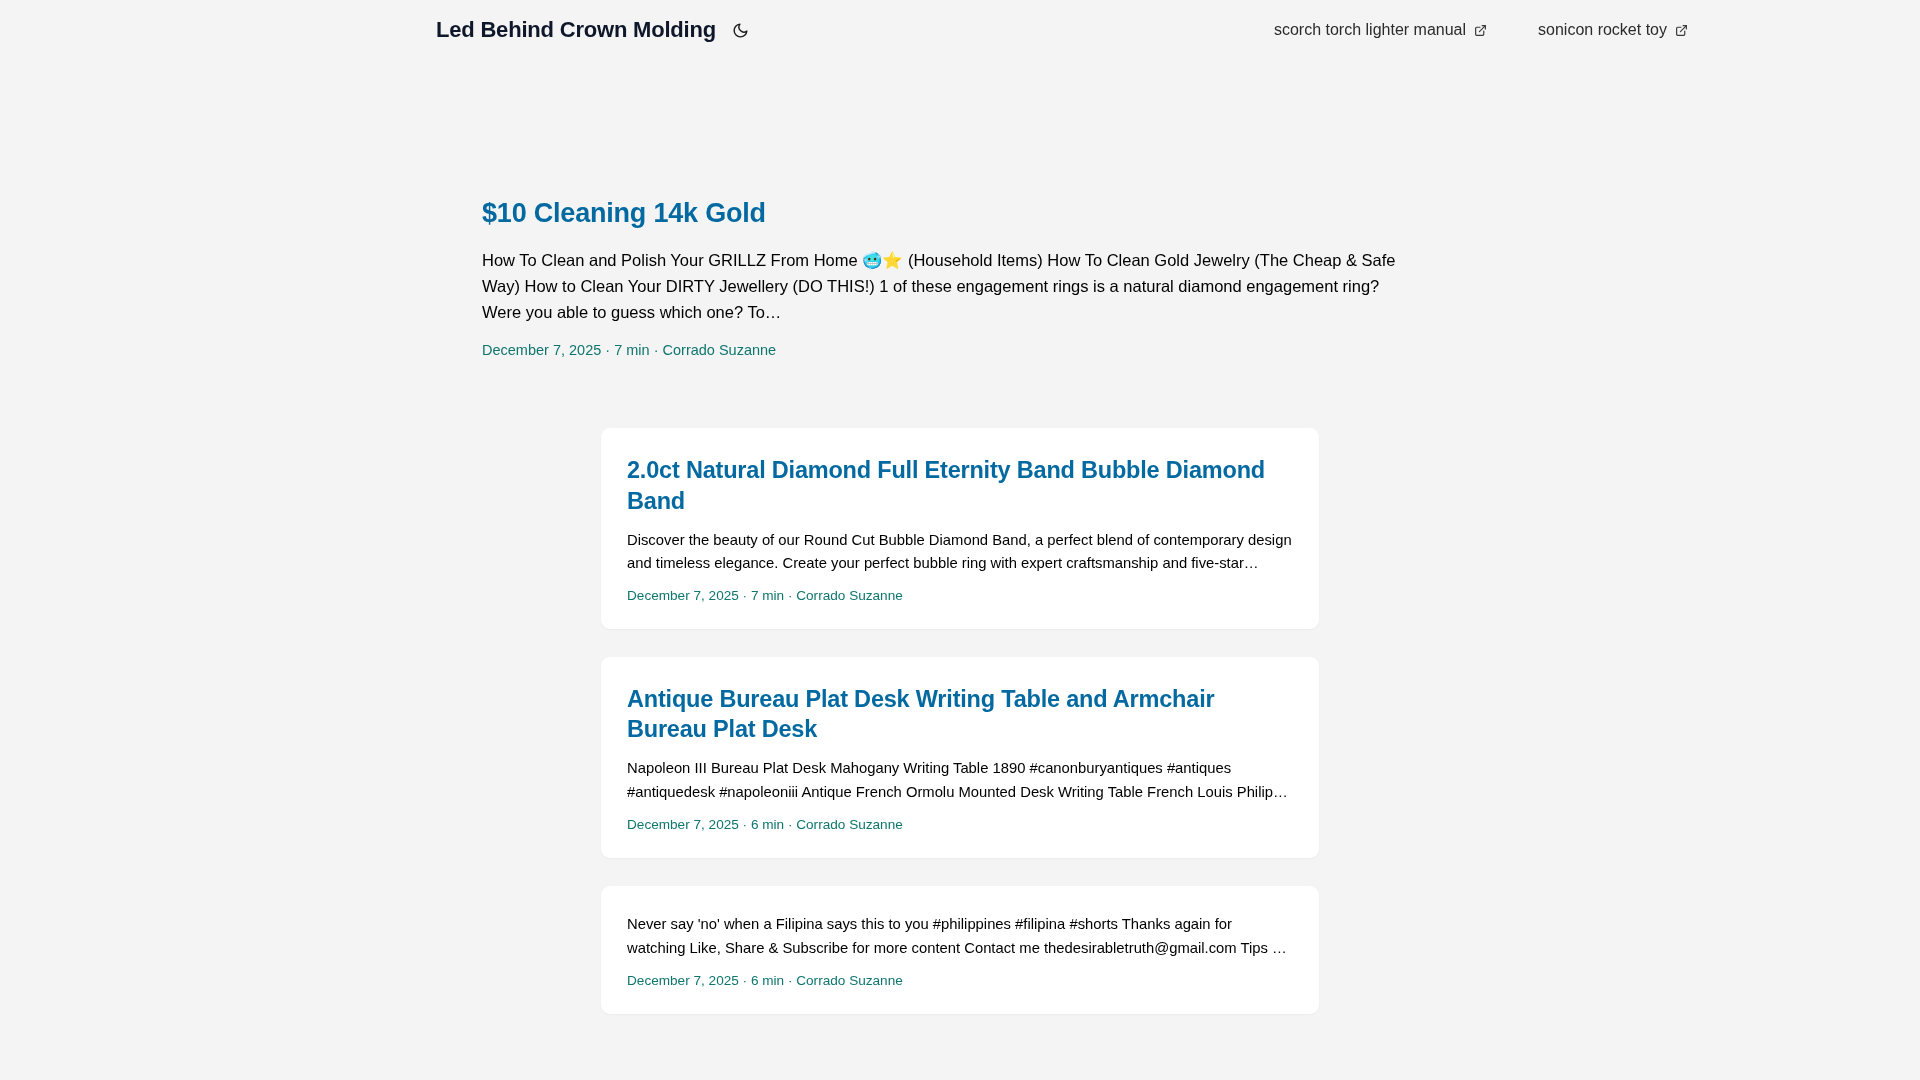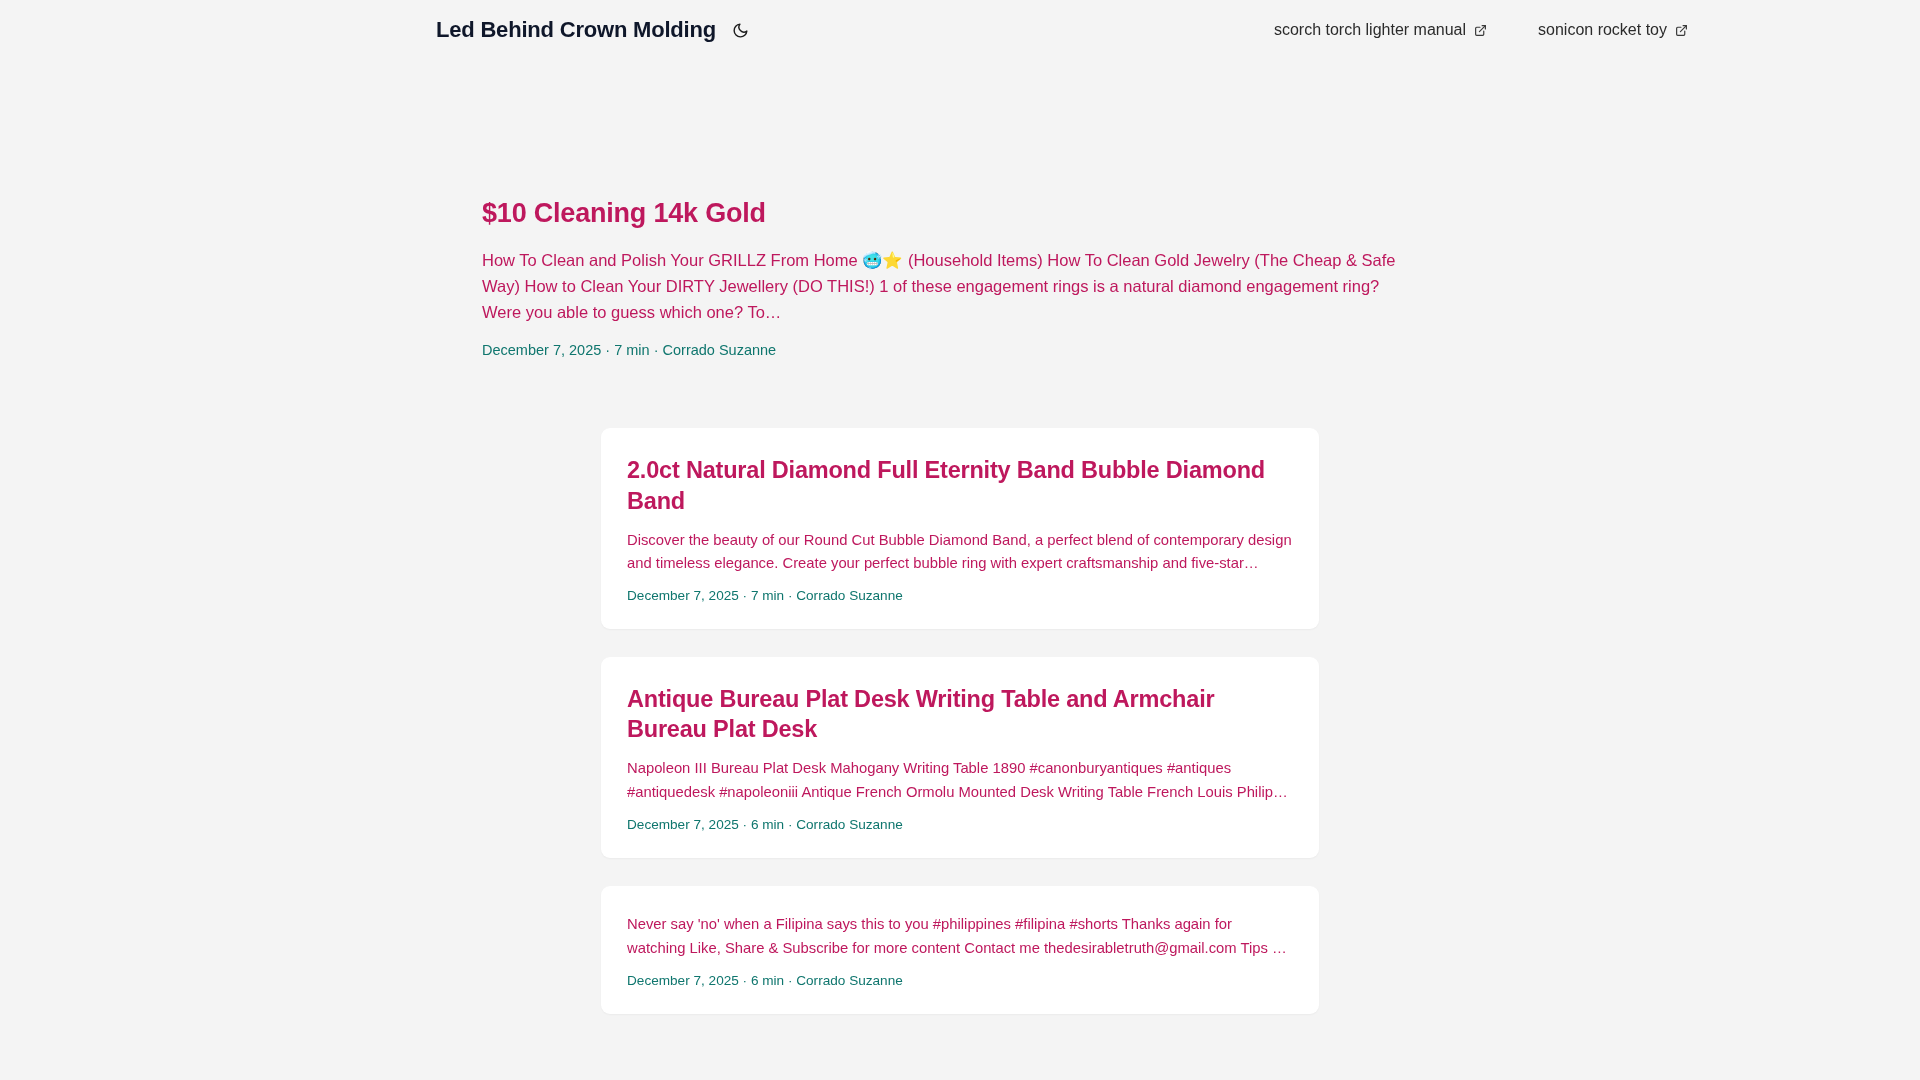--- a/index.html
+++ b/index.html
@@ -125,31 +125,31 @@
   }
 
   .cards-column {
     width: 718px;
     margin-top: 70px;
   }
 
   .entry-title {
     font-size: 23.5px;
     font-weight: 700;
-    color: #be185d;
+    color: #0369a1;
     line-height: 1.28;
     letter-spacing: -0.2px;
     margin-bottom: 13px;
     cursor: pointer;
   }
 
   .entry-summary {
     font-size: 14.8px;
     line-height: 1.58;
-    color: #be185d;
+    color: #000000;
     display: -webkit-box;
     -webkit-box-orient: vertical;
     -webkit-line-clamp: 2;
     overflow: hidden;
   }
 
   .entry-meta {
     margin-top: 13px;
     font-size: 13.6px;
     color: #0f766e;

